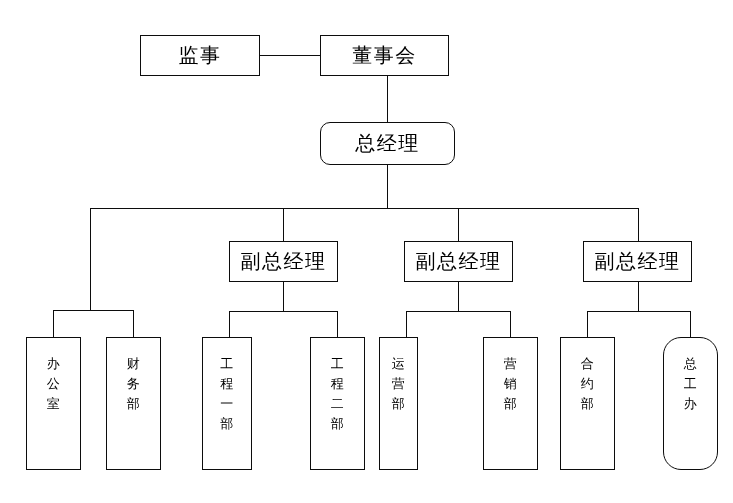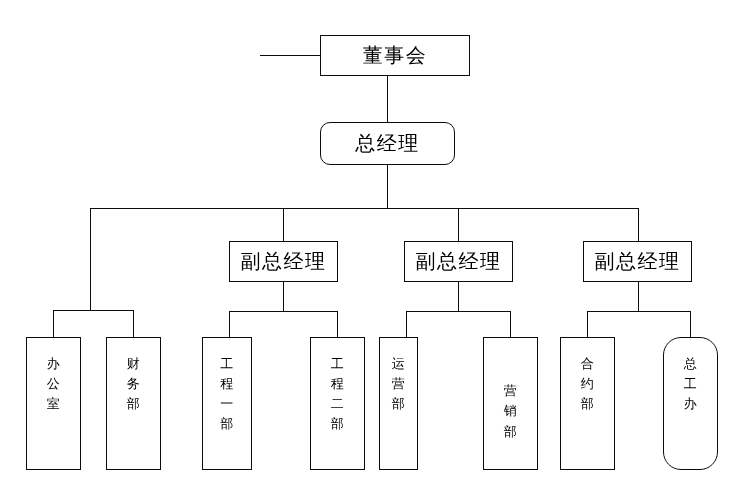--- a/index.html
+++ b/index.html
@@ -60,22 +60,25 @@
     z-index: 1;
   }
   .conn.h { height: 1.4px; }
   .conn.v { width: 1.4px; }
 </style>
 </head>
 <body>
 
 <div id="chart-root">
 
+  <div class="node horiz" style="left:140px; top:35px; width:120px; height:41px;">
+    <span class="label">监事</span>
+  </div>
 
-  <div class="node horiz" style="left:320px; top:35px; width:150px; height:41px;align-items:center;">
+  <div class="node horiz" style="left:320px; top:35px; width:129px; height:41px;align-items:center;">
     <span class="label">董事会</span>
   </div>
 
   <div class="conn h" style="left:260px; top:55px; width:60px;"></div>
 
   <div class="node horiz" style="left:320px; top:122px; width:135px; height:43px;border-radius:10px;">
     <span class="label">总经理</span>
   </div>
 
   <div class="conn v" style="left:387px; top:76px; height:47px;"></div>
@@ -134,21 +137,21 @@
   </div>
 
   <div class="node vert" style="left:310px; top:337px; width:55px; height:133px;">
     <span class="label">工程二部</span>
   </div>
 
   <div class="node vert" style="left:379px; top:337px; width:39px; height:133px;">
     <span class="label">运营部</span>
   </div>
 
-  <div class="node vert" style="left:483px; top:337px; width:55px; height:133px;align-items:center;">
+  <div class="node vert" style="left:483px; top:337px; width:55px; height:133px;">
     <span class="label">营销部</span>
   </div>
 
   <div class="node vert" style="left:560px; top:337px; width:55px; height:133px;">
     <span class="label">合约部</span>
   </div>
 
   <div class="node vert" style="left:663px; top:337px; width:55px; height:133px;border-radius:18px;">
     <span class="label">总工办</span>
   </div>

